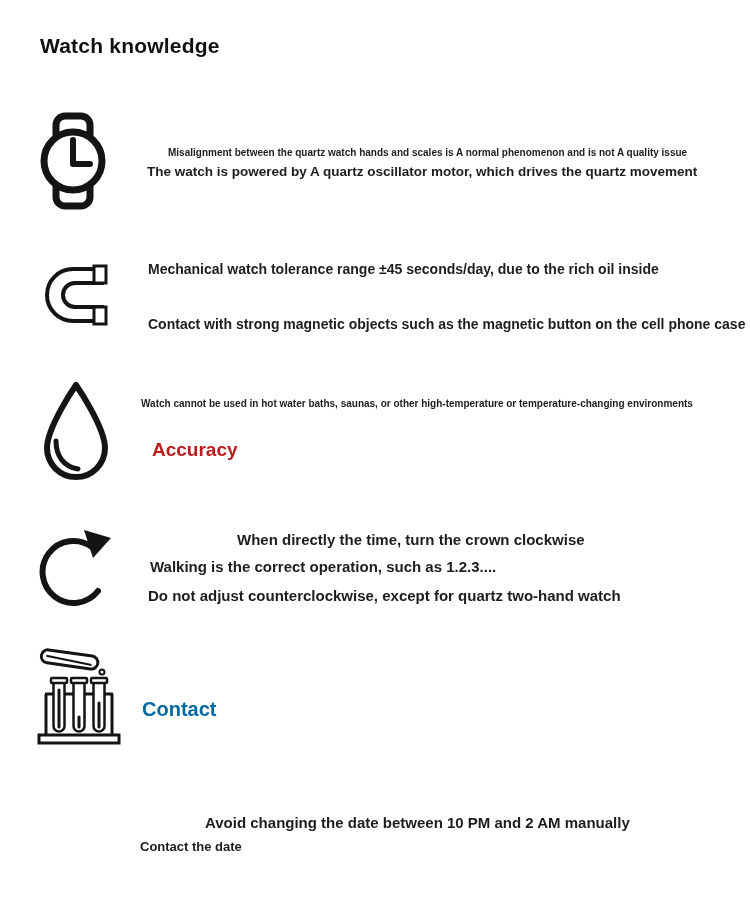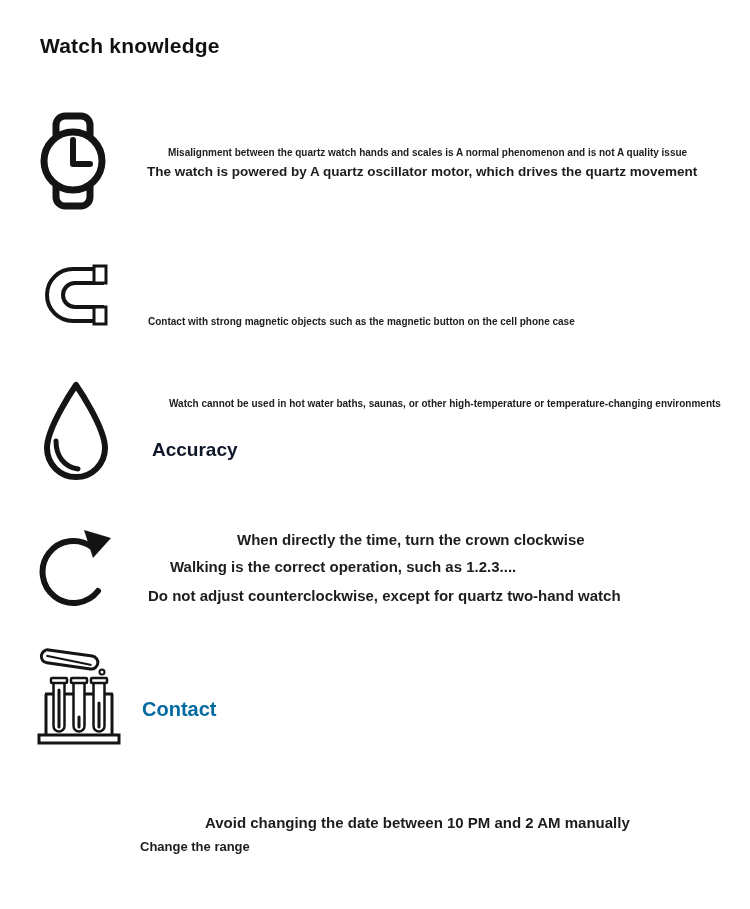--- a/index.html
+++ b/index.html
@@ -18,30 +18,30 @@
     line-height:1.15;
   }
   
   .i1  { left:40px;  top:112px; width:66px; height:98px; }
   .s1l1{ left:168px; top:147px; font-size:10px; }
   .s1l2{ left:147px; top:164px; font-size:13.5px; }
   
   .i2  { left:42px;  top:264px; width:66px; height:62px; }
   .s2l1{ left:148px; top:261px; font-size:14px; }
   .s2l2{ left:159px; top:289px; font-size:11px; }
-  .s2l3{ left:148px; top:316px; font-size:10px; }
+  .s2l3{ left:148px; top:316px; font-size:14px; }
   
   .i3  { left:40px;  top:379px; width:72px; height:104px; }
-  .s3l1{ left:141px; top:398px; font-size:10px;margin-left:28px; }
+  .s3l1{ left:141px; top:398px; font-size:10px; }
   .s3l2{ left:147px; top:418px; font-size:12px; }
-  .s3l3{ left:152px; top:439px; font-size:19px; font-weight:600; color:#0f172a; }
+  .s3l3{ left:152px; top:439px; font-size:19px; font-weight:600; color:#b91c1c; }
   
   .i4  { left:38px;  top:524px; width:78px; height:86px; }
   .s4l1{ left:237px; top:531px; font-size:15px; }
-  .s4l2{ left:150px; top:558px; font-size:15px;margin-left:20px; }
+  .s4l2{ left:150px; top:558px; font-size:15px; }
   .s4l3{ left:148px; top:587px; font-size:15px; }
   
   .i5  { left:36px;  top:645px; width:86px; height:104px; }
   .s5l1{ left:152px; top:679px; font-size:12px; }
   .s5l2{ left:142px; top:698px; font-size:20px; color:#0369a1; }
   
   .i6  { left:36px;  top:789px; width:70px; height:96px; }
   .s6l1{ left:205px; top:814px; font-size:15px; }
   .s6l2{ left:140px; top:840px; font-size:13px; }
 </style>
@@ -62,20 +62,21 @@
   <div class="line s1l1">Misalignment between the quartz watch hands and scales is A normal phenomenon and is not A quality issue</div>
   <div class="line s1l2">The watch is powered by A quartz oscillator motor, which drives the quartz movement</div>
 
   <div class="icon i2">
     <svg viewBox="0 0 66 62" xmlns="http://www.w3.org/2000/svg">
       <path d="M60 5 L31 5 A26 26 0 0 0 31 57 L60 57 L60 43 L33 43 A12 12 0 0 1 33 19 L60 19 Z" fill="#ffffff" stroke="#141414" stroke-width="4" stroke-linejoin="miter"></path>
       <rect x="52" y="2" width="12" height="17" fill="#ffffff" stroke="#141414" stroke-width="3"></rect>
       <rect x="52" y="43" width="12" height="17" fill="#ffffff" stroke="#141414" stroke-width="3"></rect>
     </svg>
   </div>
+  <div class="line s2l1">Mechanical watch tolerance range ±45 seconds/day, due to the rich oil inside</div>
   <div class="line s2l3">Contact with strong magnetic objects such as the magnetic button on the cell phone case</div>
 
   <div class="icon i3">
     <svg viewBox="0 0 72 104" xmlns="http://www.w3.org/2000/svg">
       <path d="M36 6 C36 6 7 48 7 69 A29 29 0 0 0 65 69 C65 48 36 6 36 6 Z" fill="none" stroke="#141414" stroke-width="6" stroke-linejoin="round"></path>
       <path d="M16 62 C16 77 24 88 38 90" fill="none" stroke="#141414" stroke-width="5" stroke-linecap="round"></path>
     </svg>
   </div>
   <div class="line s3l1">Watch cannot be used in hot water baths, saunas, or other high-temperature or temperature-changing environments</div>
   <div class="line s3l3">Accuracy</div>
@@ -108,15 +109,15 @@
       <rect x="35" y="33" width="16" height="5" rx="1" fill="#ffffff" stroke="#141414" stroke-width="2.5"></rect>
       <line x1="43" y1="72" x2="43" y2="82" stroke="#141414" stroke-width="3" stroke-linecap="round"></line>
       <path d="M57.5 38 L57.5 81 A5.5 5.5 0 0 0 68.5 81 L68.5 38" fill="#ffffff" stroke="#141414" stroke-width="2.5"></path>
       <rect x="55" y="33" width="16" height="5" rx="1" fill="#ffffff" stroke="#141414" stroke-width="2.5"></rect>
       <line x1="63" y1="58" x2="63" y2="82" stroke="#141414" stroke-width="3" stroke-linecap="round"></line>
     </svg>
   </div>
   <div class="line s5l2">Contact</div>
 
   <div class="line s6l1">Avoid changing the date between 10 PM and 2 AM manually</div>
-  <div class="line s6l2">Change the range</div>
+  <div class="line s6l2">Contact the date</div>
 
 </div>
 
 </body></html>

